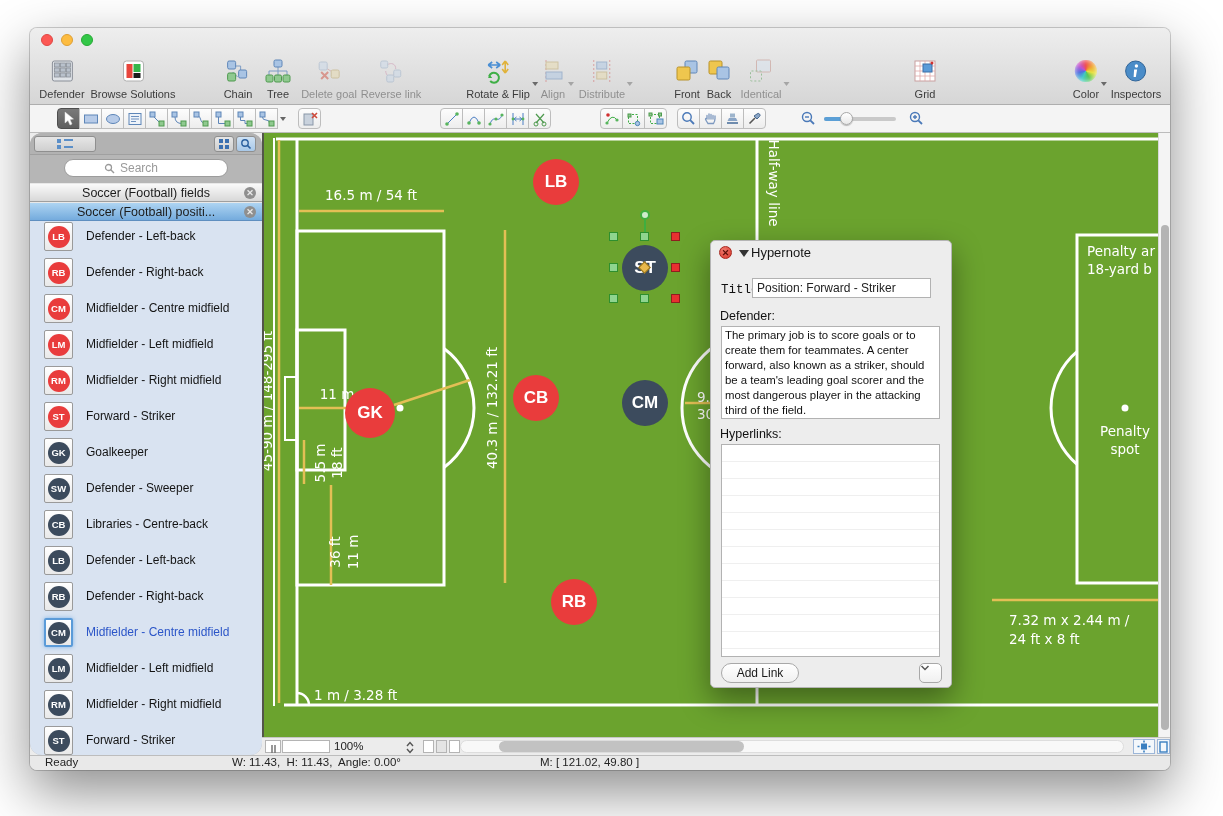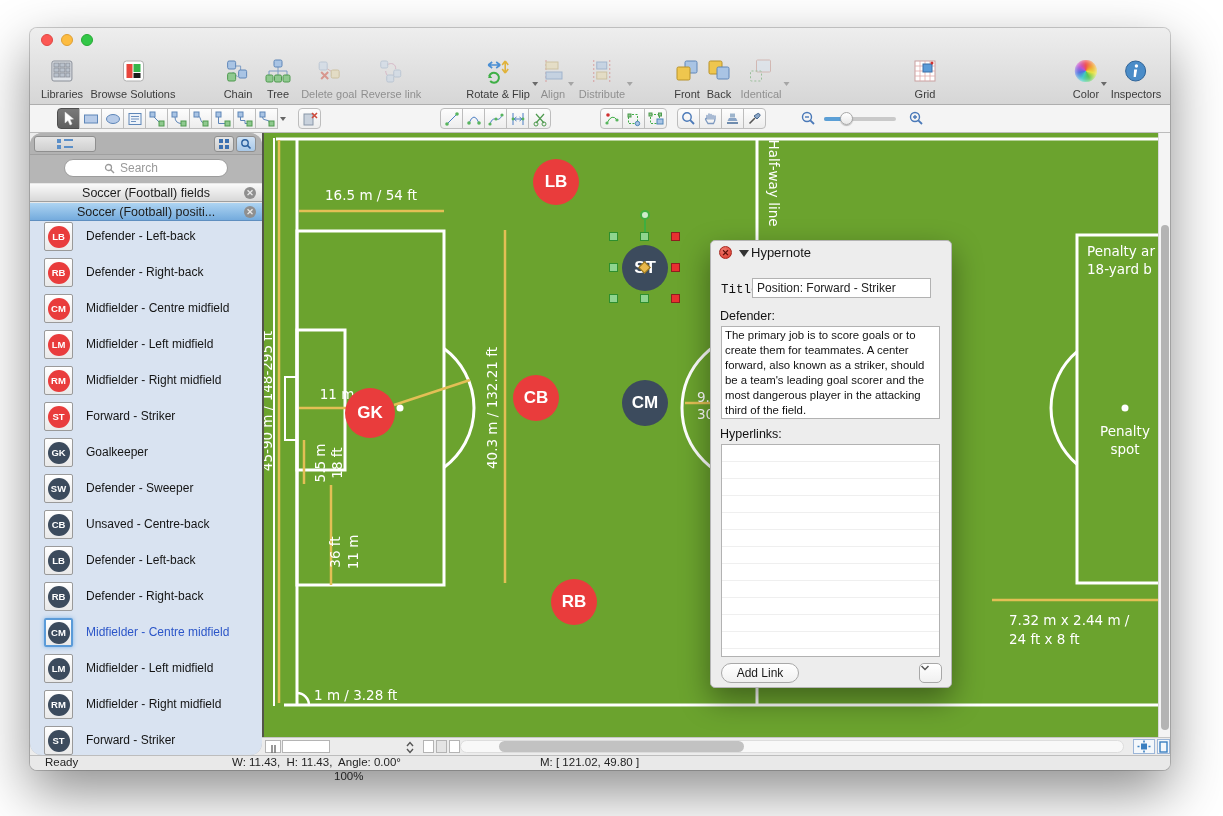--- a/index.html
+++ b/index.html
@@ -105,21 +105,21 @@
     background:linear-gradient(#ffffff,#f0f0f0);font-size:12px;color:#1a1a1a;
     display:flex;align-items:center;justify-content:center;}
   .hn-chevbtn{position:absolute;left:208px;top:422px;width:23px;height:20px;border:1px solid #a8a8a8;border-radius:5px;
     background:linear-gradient(#ffffff,#f0f0f0);display:flex;align-items:center;justify-content:center;}
   
   .vscroll{position:absolute;left:1128px;top:105px;width:12px;height:604px;background:#f4f4f4;border-left:1px solid #d8d8d8;}
   .vscroll .thumb{position:absolute;left:2px;top:92px;width:8px;height:505px;border-radius:4px;background:#b4b4b4;}
   
   .hrow{position:absolute;left:232px;top:709px;width:908px;height:18px;background:#ececec;border-top:1px solid #c6c6c6;}
   .hrow .box{position:absolute;top:2px;height:13px;background:#fff;border:1px solid #b4b4b4;}
-  .zoomtxt{position:absolute;left:72px;top:2px;font-size:11.5px;color:#222;margin-top:30px;}
+  .zoomtxt{position:absolute;left:72px;top:2px;font-size:11.5px;color:#222;}
   .htrack{position:absolute;left:198px;top:2px;width:664px;height:13px;border-radius:7px;background:#f8f8f8;border:1px solid #dddddd;}
   .hthumb{position:absolute;left:38px;top:0px;width:245px;height:11px;border-radius:6px;background:#c2c2c2;}
   .fitbtn{position:absolute;top:1px;width:22px;height:15px;border:1px solid #9cb6d8;background:#f3f7fb;
     display:flex;align-items:center;justify-content:center;}
   
   .statusbar{position:absolute;left:0;top:727px;width:100%;height:15px;background:#e9e9e9;border-top:1px solid #bdbdbd;
     border-radius:0 0 7px 7px;font-size:11.5px;color:#232323;}
   .statusbar span{position:absolute;top:0px;white-space:pre;}
 </style>
 </head>
@@ -142,21 +142,21 @@
               <rect x="17" y="5" width="4" height="4"></rect>
               <rect x="5" y="10" width="5" height="4"></rect>
               <rect x="11" y="10" width="5" height="4"></rect>
               <rect x="17" y="10" width="4" height="4"></rect>
               <rect x="5" y="15" width="5" height="4"></rect>
               <rect x="11" y="15" width="5" height="4"></rect>
               <rect x="17" y="15" width="4" height="4"></rect>
             </g>
           </svg>
         </span>
-      <div class="lb">Libraries</div>
+      <div class="lb">Defender</div>
     </div>
     <div class="tb1-item" style="left:103px">
       <span class="ic">
           <svg width="26" height="26">
             <rect x="3" y="3" width="20" height="20" rx="3" fill="#fff" stroke="#b0b0b0"></rect>
             <rect x="6" y="6" width="6" height="14" fill="#e8453c"></rect>
             <rect x="13" y="6" width="7" height="8" fill="#35b54a"></rect>
             <rect x="13" y="15" width="7" height="5" fill="#1d1d1d"></rect>
           </svg>
         </span>
@@ -567,21 +567,21 @@
       <div class="lib-item" style="top:250px">
           <span class="lib-ic">
             <span class="lib-badge navy">SW</span>
           </span>
           <span class="lib-label">Defender - Sweeper</span>
         </div>
       <div class="lib-item" style="top:286px">
           <span class="lib-ic">
             <span class="lib-badge navy">CB</span>
           </span>
-          <span class="lib-label">Unsaved - Centre-back</span>
+          <span class="lib-label">Libraries - Centre-back</span>
         </div>
       <div class="lib-item" style="top:322px">
           <span class="lib-ic">
             <span class="lib-badge navy">LB</span>
           </span>
           <span class="lib-label">Defender - Left-back</span>
         </div>
       <div class="lib-item" style="top:358px">
           <span class="lib-ic">
             <span class="lib-badge navy">RB</span>

